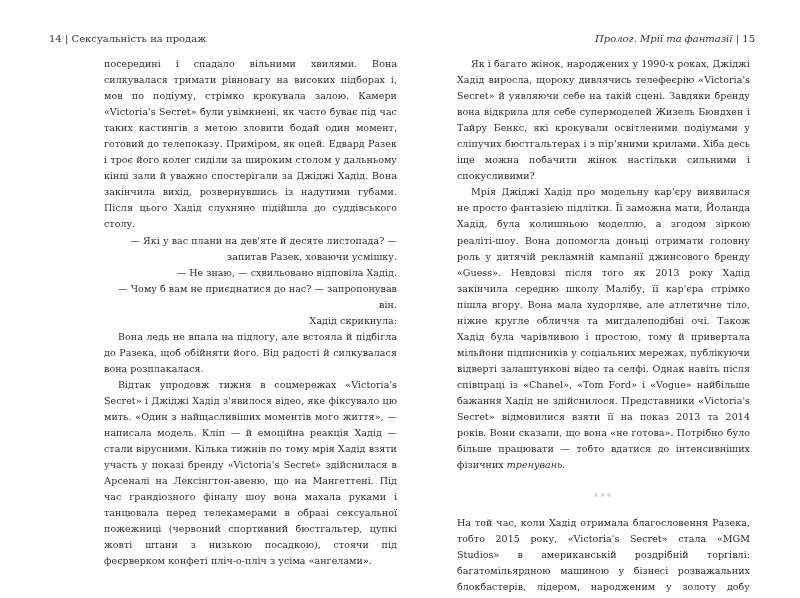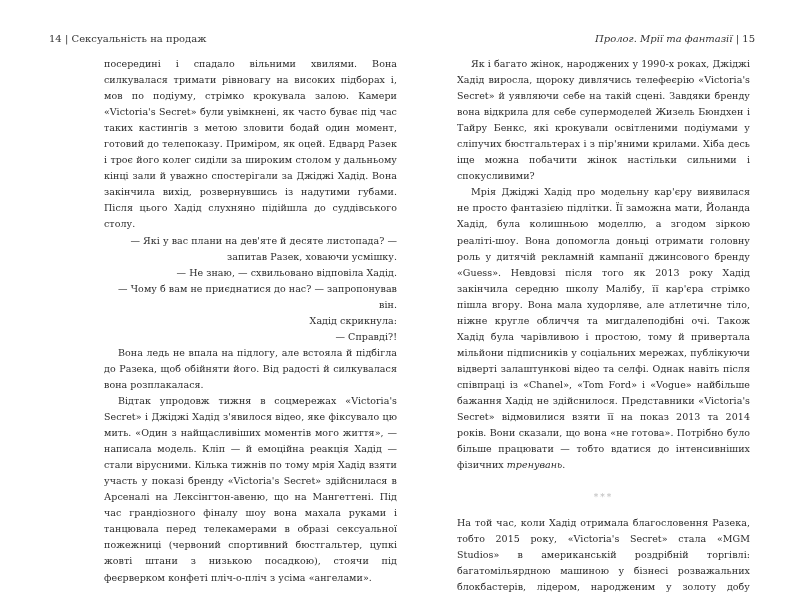--- a/index.html
+++ b/index.html
@@ -31,21 +31,20 @@
     <span>14</span>
     <span>|</span>
     <span>Сексуальність на продаж</span>
   </div>
   <div class="text">
     <p class="noind">посередині і спадало вільними хвилями. Вона силкувалася тримати рівновагу на високих підборах і, мов по подіуму, стрімко крокувала залою. Камери «Victoria's Secret» були увімкнені, як часто буває під час таких кастингів з метою зловити бодай один момент, готовий до телепоказу. Примірoм, як оцей. Едвард Разек і троє його колег сиділи за широким столом у дальньому кінці зали й уважно спостерігали за Джіджі Хадід. Вона закінчила вихід, розвернувшись із надутими губами. Після цього Хадід слухняно підійшла до суддівського столу.</p>
     <p class="dlg">— Які у вас плани на дев'яте й десяте листопада? — запитав Разек, ховаючи усмішку.</p>
     <p class="dlg">— Не знаю, — схвильовано відповіла Хадід.</p>
     <p class="dlg">— Чому б вам не приєднатися до нас? — запропонував він.</p>
     <p class="dlg">Хадід скрикнула:</p>
-    <p class="dlg">— Справді?!</p>
     <p class="ind">Вона ледь не впала на підлогу, але встояла й підбігла до Разека, щоб обійняти його. Від радості й силкувалася вона розплакалася.</p>
     <p class="ind">Відтак упродовж тижня в соцмережах «Victoria's Secret» і Джіджі Хадід з'явилося відео, яке фіксувало цю мить. «Один з найщасливіших моментів мого життя», — написала модель. Кліп — й емоційна реакція Хадід — стали вірусними. Кілька тижнів по тому мрія Хадід взяти участь у показі бренду «Victoria's Secret» здійснилася в Арсеналі на Лексінгтон-авеню, що на Мангеттені. Під час грандіозного фіналу шоу вона махала руками і танцювала перед телекамерами в образі сексуальної пожежниці (червоний спортивний бюстгальтер, цупкі жовті штани з низькою посадкою), стоячи під феєрверком конфеті пліч-о-пліч з усіма «ангелами».</p>
   </div>
 </div>
 
 <div class="page right">
   <div class="running-head">
     <span class="title">Пролог. Мрії та фантазії</span>
     <span>|</span>
     <span>15</span>

